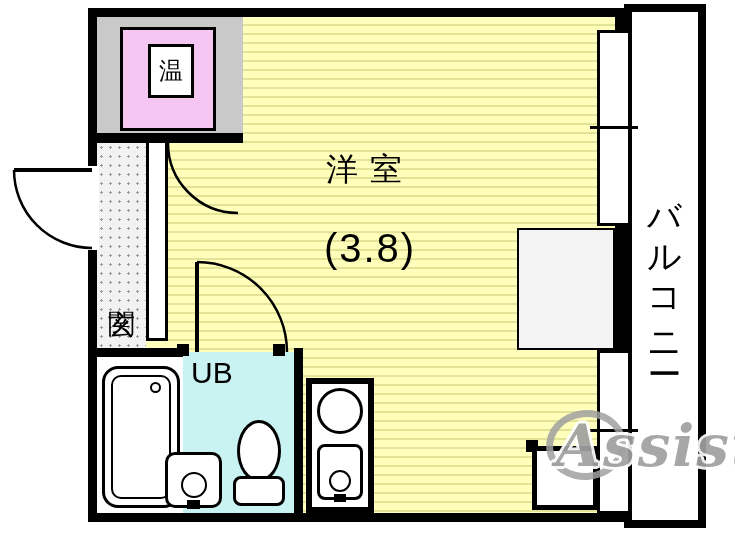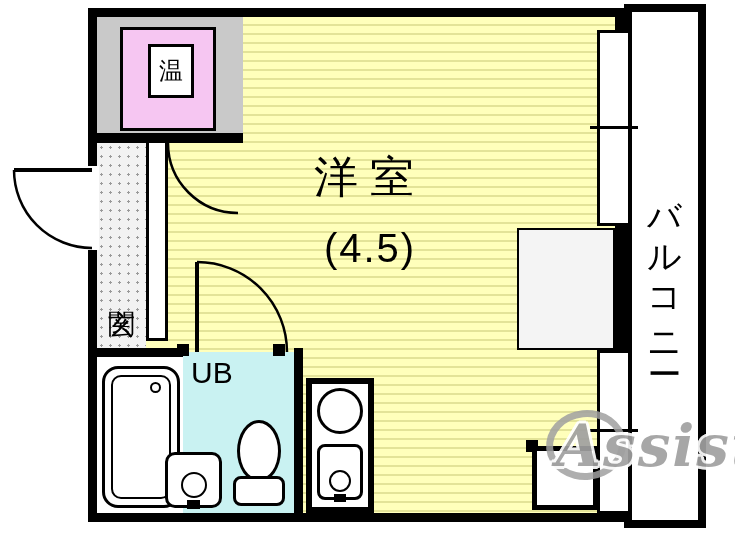--- a/index.html
+++ b/index.html
@@ -68,21 +68,21 @@
   #corner-square{left:526px;top:440px;width:12px;height:12px;background:#000;}
   #service-box{left:532px;top:446px;width:66px;height:64px;border:5px solid #000;background:#fff;}
   .window{background:#fff;border:3px solid #000;}
   #window-top{left:597px;top:30px;width:34px;height:196px;}
   #window-bottom{left:597px;top:350px;width:34px;height:164px;}
   .window-tick{background:#000;height:3px;width:48px;left:590px;}
   #window-top-tick{top:126px;}
   #window-bottom-tick{top:429px;}
 
   
-  #room-name{left:260px;top:148px;width:220px;text-align:center;font-size:44px;letter-spacing:12px;}
+  #room-name{left:260px;top:148px;width:220px;text-align:center;font-size:32px;letter-spacing:12px;}
   #room-size{left:260px;top:226px;width:220px;text-align:center;font-size:40px;letter-spacing:2px;}
 
   
   #overlay{left:0;top:0;width:735px;height:533px;pointer-events:none;}
 
   
   #assist-ellipse{left:546px;top:410px;width:80px;height:70px;border:7px solid #a0a0a0;border-radius:50%;
     transform:rotate(-6deg);opacity:.85;}
   #assist-text{left:556px;top:412px;font-family:"DejaVu Serif","Liberation Serif",serif;
     font-style:italic;font-weight:bold;font-size:58px;color:#a0a0a0;letter-spacing:2px;opacity:.92;
@@ -132,21 +132,21 @@
 
   <div class="abs" id="notch"></div>
   <div class="abs" id="corner-square"></div>
   <div class="abs" id="service-box"></div>
   <div class="abs window" id="window-top"></div>
   <div class="abs window-tick abs" id="window-top-tick"></div>
   <div class="abs window" id="window-bottom"></div>
   <div class="abs window-tick abs" id="window-bottom-tick"></div>
 
   <div class="abs" id="room-name">洋室</div>
-  <div class="abs" id="room-size">(4.5)</div>
+  <div class="abs" id="room-size">(3.8)</div>
 
   <svg class="abs" id="overlay" viewBox="0 0 735 533">
 
     <line x1="14" y1="170" x2="92" y2="170" stroke="#000" stroke-width="4"></line>
     <path d="M 14 170 A 78 78 0 0 0 92 248" fill="none" stroke="#000" stroke-width="2.5"></path>
 
     <path d="M 168 143 A 70 70 0 0 0 238 213" fill="none" stroke="#000" stroke-width="2.5"></path>
 
     <line x1="197" y1="262" x2="197" y2="352" stroke="#000" stroke-width="4"></line>
     <path d="M 197 262 A 90 90 0 0 1 287 352" fill="none" stroke="#000" stroke-width="2.5"></path>

